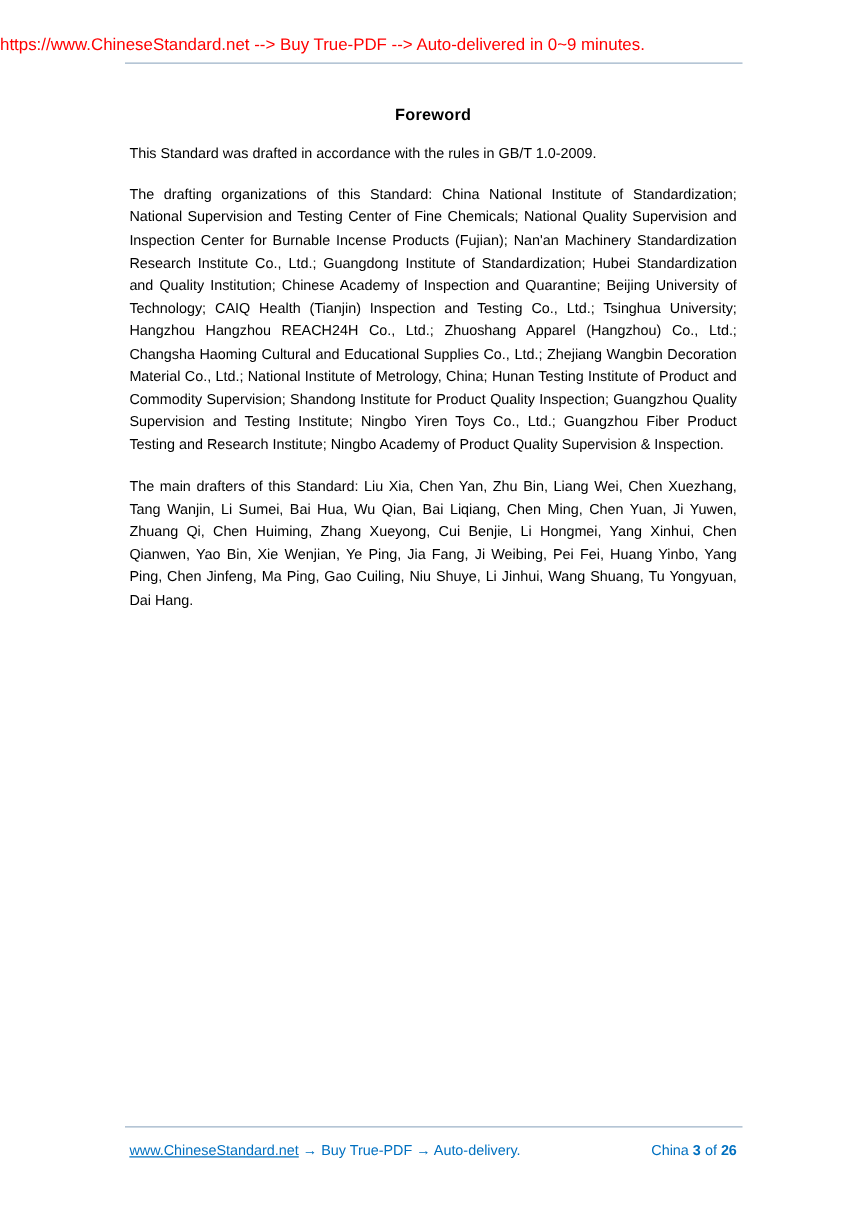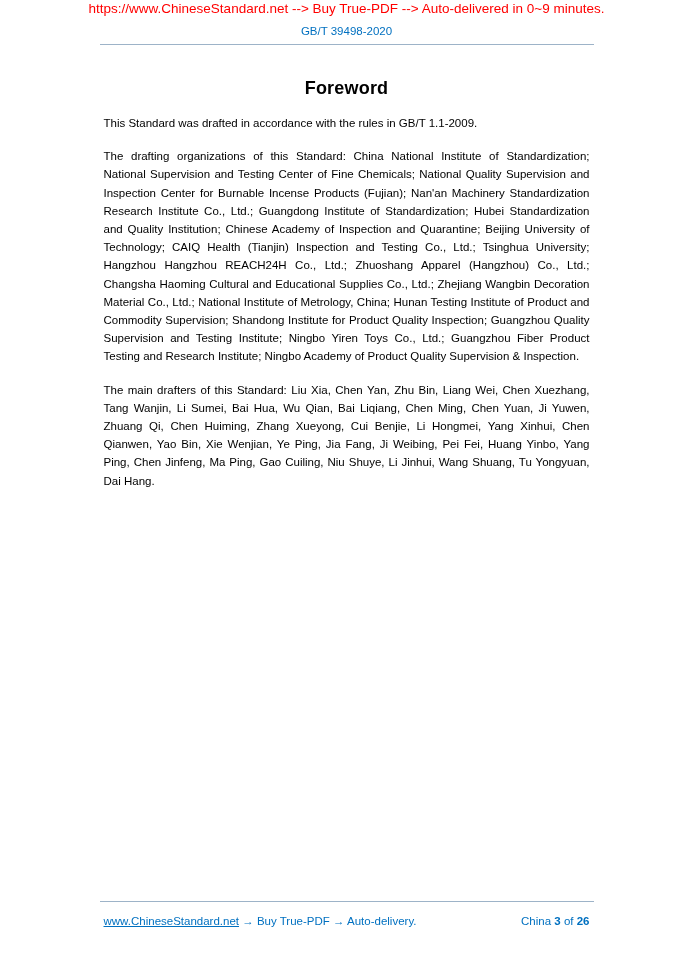--- a/index.html
+++ b/index.html
@@ -19,43 +19,42 @@
   }
   .page {
     position: relative;
     width: 693px;
     height: 980px;
     margin: 0 auto;
     background: #ffffff;
     overflow: hidden;
   }
   .promo {
-    padding-top: 1px;
-    text-align: center;
+    padding-top: 28px;
     font-size: 13.5px;
     color: var(--red);
     cursor: pointer;
     white-space: nowrap;
   }
   .doc-number {
     margin-top: 9px;
     text-align: center;
     font-size: 11.5px;
     color: var(--blue);
   }
   .rule {
     border: none;
     border-top: 1px solid var(--rule);
     width: 494px;
     margin: 7px auto 0 auto;
   }
   .title {
     margin: 33px 0 0 0;
     text-align: center;
-    font-size: 18px;
+    font-size: 13px;
     font-weight: bold;
     color: var(--text);
     letter-spacing: 0.2px;
   }
   .content {
     width: 486px;
     margin: 8px auto 0 auto;
   }
   .para {
     margin: 15px 0 0 0;
@@ -105,28 +104,27 @@
     font-weight: bold;
   }
 </style>
 </head>
 <body>
 
 <div class="page">
 
   <div class="promo">https://www.ChineseStandard.net --&gt; Buy True-PDF --&gt; Auto-delivered in 0~9 minutes.</div>
 
-  <div class="doc-number">GB/T 39498-2020</div>
 
   <hr class="rule">
 
   <h1 class="title">Foreword</h1>
 
   <div class="content">
-    <p class="para single-line">This Standard was drafted in accordance with the rules in GB/T 1.1-2009.</p>
+    <p class="para single-line">This Standard was drafted in accordance with the rules in GB/T 1.0-2009.</p>
     <p class="para">The drafting organizations of this Standard: China National Institute of Standardization; National Supervision and Testing Center of Fine Chemicals; National Quality Supervision and Inspection Center for Burnable Incense Products (Fujian); Nan'an Machinery Standardization Research Institute Co., Ltd.; Guangdong Institute of Standardization; Hubei Standardization and Quality Institution; Chinese Academy of Inspection and Quarantine; Beijing University of Technology; CAIQ Health (Tianjin) Inspection and Testing Co., Ltd.; Tsinghua University; Hangzhou Hangzhou REACH24H Co., Ltd.; Zhuoshang Apparel (Hangzhou) Co., Ltd.; Changsha Haoming Cultural and Educational Supplies Co., Ltd.; Zhejiang Wangbin Decoration Material Co., Ltd.; National Institute of Metrology, China; Hunan Testing Institute of Product and Commodity Supervision; Shandong Institute for Product Quality Inspection; Guangzhou Quality Supervision and Testing Institute; Ningbo Yiren Toys Co., Ltd.; Guangzhou Fiber Product Testing and Research Institute; Ningbo Academy of Product Quality Supervision &amp; Inspection.</p>
     <p class="para">The main drafters of this Standard: Liu Xia, Chen Yan, Zhu Bin, Liang Wei, Chen Xuezhang, Tang Wanjin, Li Sumei, Bai Hua, Wu Qian, Bai Liqiang, Chen Ming, Chen Yuan, Ji Yuwen, Zhuang Qi, Chen Huiming, Zhang Xueyong, Cui Benjie, Li Hongmei, Yang Xinhui, Chen Qianwen, Yao Bin, Xie Wenjian, Ye Ping, Jia Fang, Ji Weibing, Pei Fei, Huang Yinbo, Yang Ping, Chen Jinfeng, Ma Ping, Gao Cuiling, Niu Shuye, Li Jinhui, Wang Shuang, Tu Yongyuan, Dai Hang.</p>
   </div>
 
   <div class="footer">
     <hr class="rule">
     <div class="footer-row">
       <span class="footer-left">
         <a class="site-link">www.ChineseStandard.net</a>
         <span class="footer-tagline">→ Buy True-PDF → Auto-delivery.</span>

